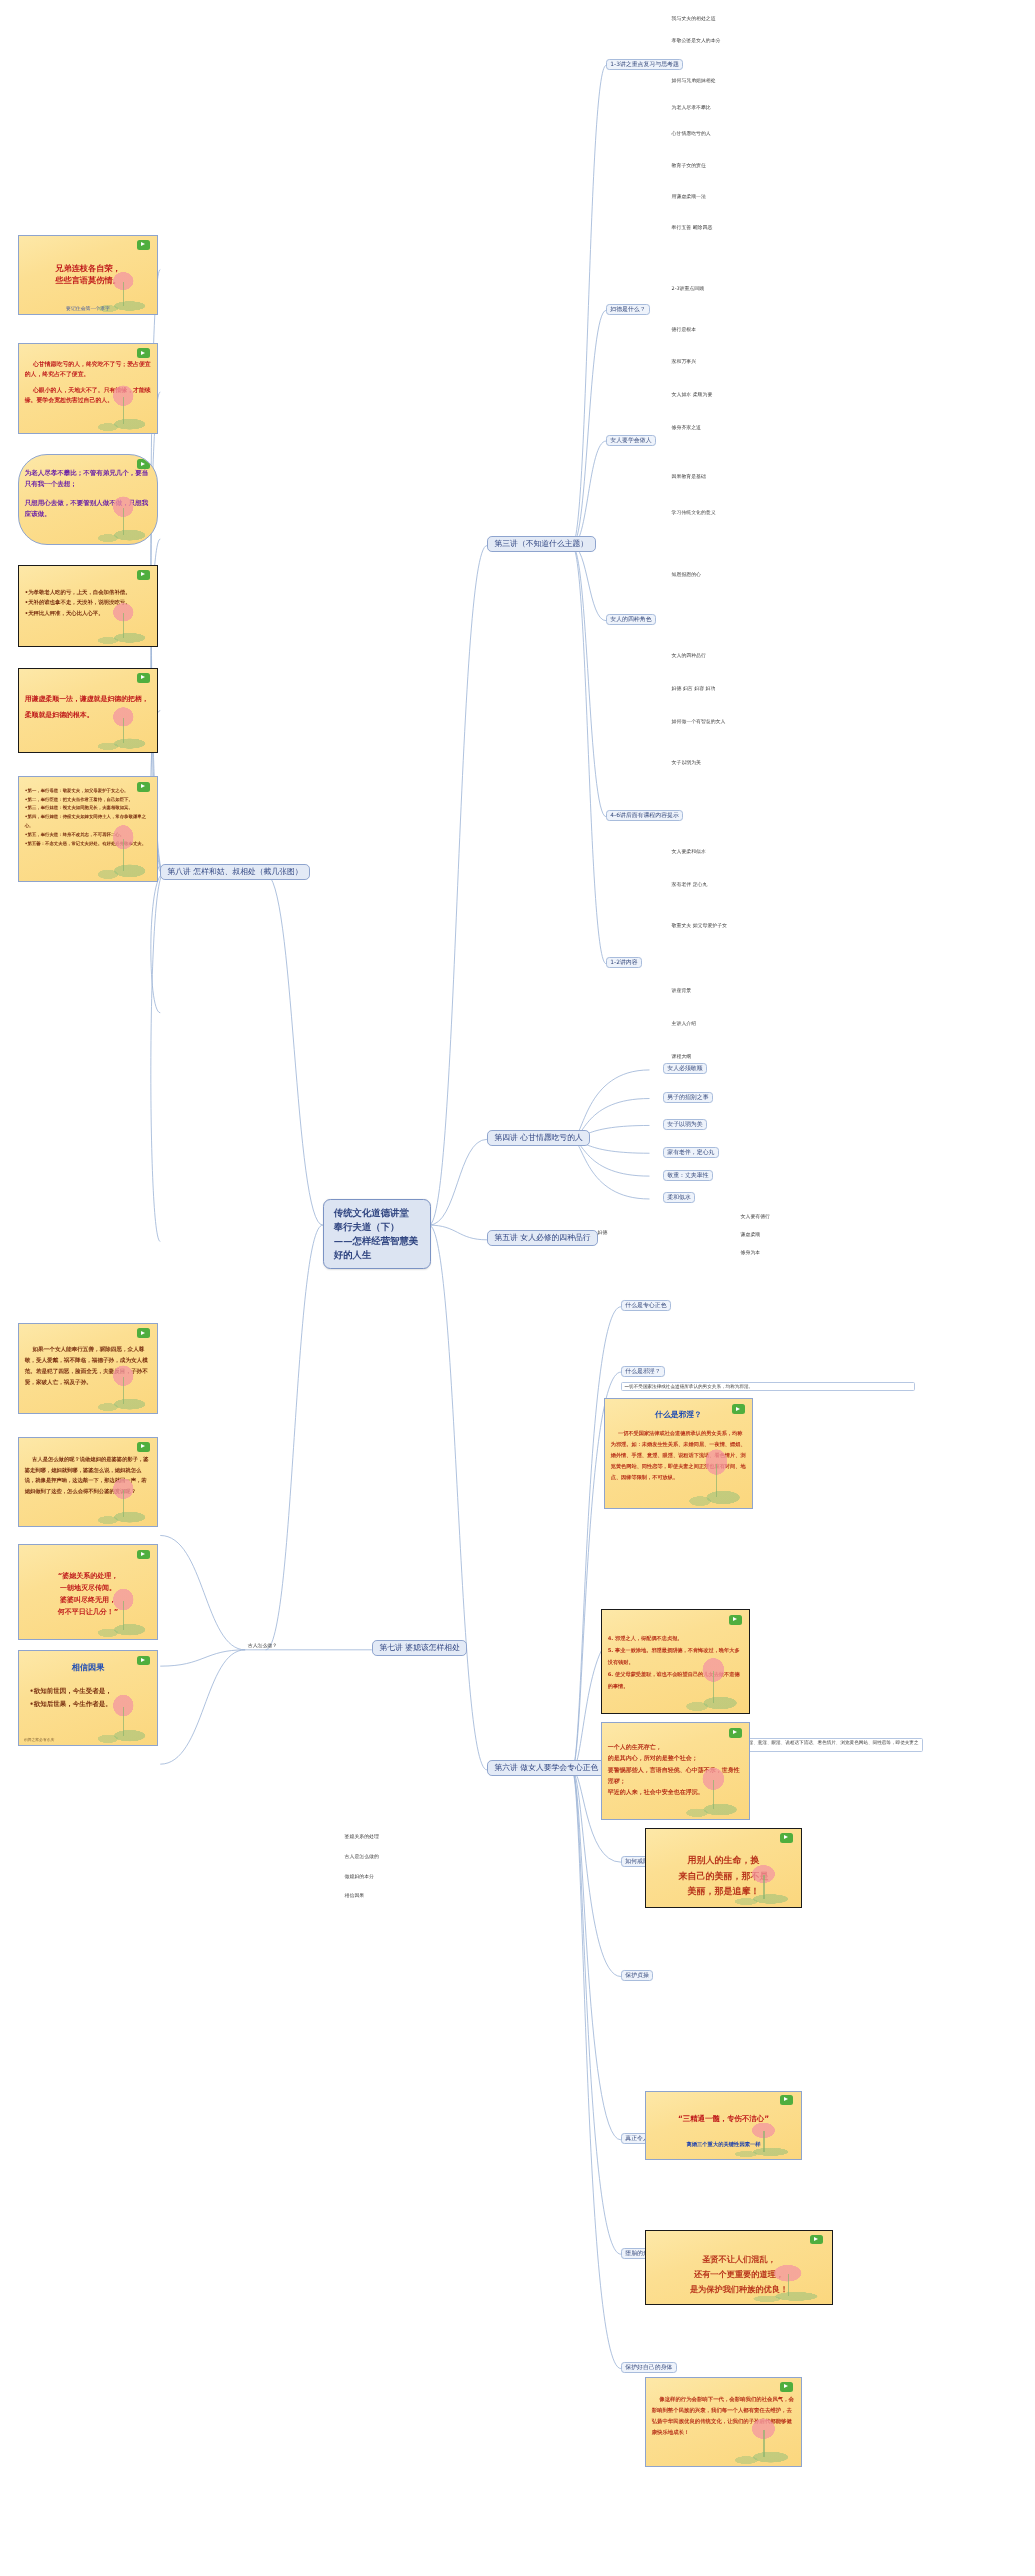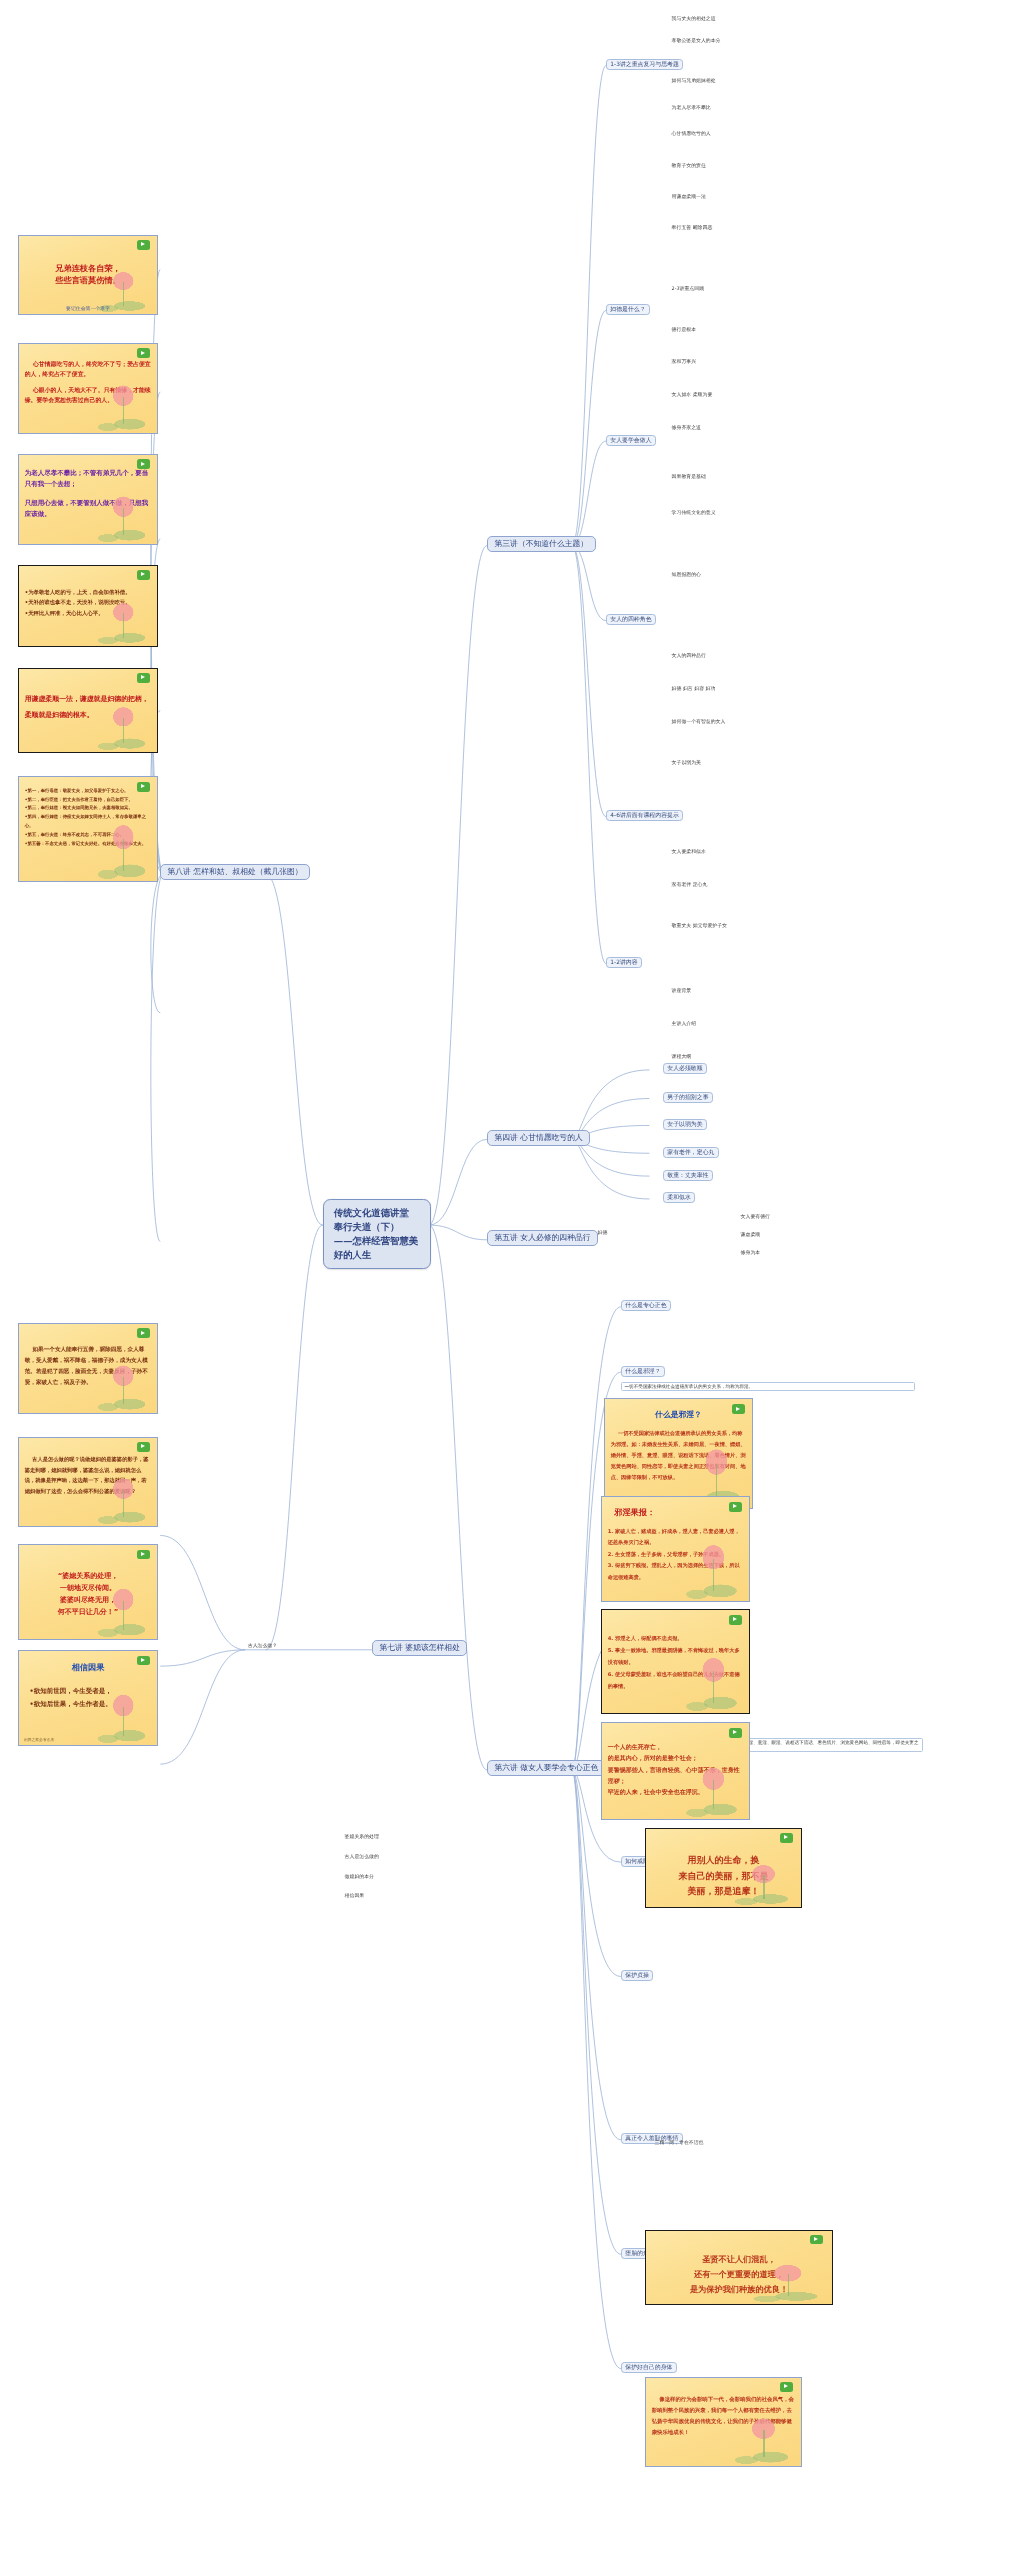--- a/index.html
+++ b/index.html
@@ -202,21 +202,21 @@
     <div class="inner">
       <div class="lotus"></div>
       <div class="play"></div>
       <div style="padding-top:11.4px;font-size:5.9px;line-height:1.65;font-weight:bold;" class="red">
         <p style="margin:0 0 6.5px 0;text-indent:1.4em;">心甘情愿吃亏的人，终究吃不了亏；爱占便宜的人，终究占不了便宜。</p>
         <p style="margin:0;text-indent:1.4em;">心眼小的人，天地大不了。只有惜缘，才能续缘。要学会宽恕伤害过自己的人。</p>
       </div>
     </div>
   </div>
 
-  <div class="card" style="left:18px;top:454px;width:140px;height:91px;">
+  <div class="card" style="left:18px;top:454px;width:140px;height:91px;border-radius:29px;">
     <div class="inner">
       <div class="lotus"></div>
       <div class="play"></div>
       <div style="padding-top:8.2px;font-size:6.5px;line-height:1.7;font-weight:bold;">
         <p style="margin:0 0 8.2px 0;" class="purple">为老人尽孝不攀比；不管有弟兄几个，要当只有我一个去想；</p>
         <p style="margin:0;" class="purple">只想用心去做，不要管别人做不做，只想我应该做。</p>
       </div>
     </div>
   </div>
 
@@ -300,32 +300,20 @@
 
   <div class="card" style="left:604px;top:1398px;width:149px;height:111px;">
     <div class="inner">
       <div class="lotus"></div>
       <div class="play"></div>
       <div class="ttl" style="font-size:7.8px;padding:4.9px 0 8.2px 0;">什么是邪淫？</div>
       <div style="font-size:5.2px;line-height:2.1;color:#b8341b;font-weight:bold;text-indent:1.4em;">一切不受国家法律或社会道德所承认的男女关系，均称为邪淫。如：未婚发生性关系、未婚同居、一夜情、嫖娼、婚外情、手淫、意淫、眼淫、说粗话下流话、看色情片、浏览黄色网站、同性恋等，即使夫妻之间正淫也应有时间、地点、因缘等限制，不可放纵。</div>
     </div>
   </div>
 
-  <div class="card" style="left:601px;top:1496px;width:149px;height:106px;">
-    <div class="inner">
-      <div class="lotus"></div>
-      <div class="play"></div>
-      <div class="ttl" style="text-align:left;font-size:8.2px;padding:4.9px 0 8.2px 6.5px;color:#c01c1c;">邪淫果报：</div>
-      <div style="font-size:5.2px;line-height:2.2;color:#b8341b;font-weight:bold;">
-        <div>1. 家破人亡，赌成盗，奸成杀，淫人妻，己妻必遭人淫，还惹杀身灭门之祸。</div>
-        <div>2. 生女淫荡，生子多病，父母淫秽，子孙不成器。</div>
-        <div>3. 得贫穷下贱报。淫乱之人，因为选择的生活下贱，所以命运很难高贵。</div>
-      </div>
-    </div>
-  </div>
 
   <div class="card dark" style="left:601px;top:1609px;width:149px;height:105px;">
     <div class="inner">
       <div class="lotus"></div>
       <div class="play"></div>
       <div style="padding-top:18px;font-size:5.2px;line-height:2.3;color:#b8341b;font-weight:bold;">
         <div>4. 邪淫之人，得配偶不忠贞报。</div>
         <div>5. 事业一败涂地。邪淫最损阴德，不肯悔改过，晚年大多没有钱财。</div>
         <div>6. 使父母蒙受羞耻，谁也不会盼望自己的儿女去做不道德的事情。</div>
       </div>
@@ -350,20 +338,28 @@
       <div class="lotus"></div>
       <div class="play"></div>
       <div style="padding-top:19.6px;text-align:center;font-size:9px;line-height:1.7;color:#b8341b;font-weight:bold;">
         <span class="ln">用别人的生命，换</span>
         <span class="ln">来自己的美丽，那不是</span>
         <span class="ln">美丽，那是追摩！</span>
       </div>
     </div>
   </div>
 
+  <div class="card" style="left:645px;top:2091px;width:157px;height:69px;">
+    <div class="inner">
+      <div class="lotus"></div>
+      <div class="play"></div>
+      <div style="padding-top:14.7px;text-align:center;font-size:7.4px;line-height:1.8;color:#c01c1c;font-weight:bold;">“三精通一髓，专伤不洁心”</div>
+      <div style="position:absolute;left:0;bottom:11.4px;width:100%;text-align:center;font-size:5.3px;color:#1b3fae;font-weight:bold;">离婚三个重大的关键性因素一样</div>
+    </div>
+  </div>
 
   <div class="card dark" style="left:645px;top:2230px;width:188px;height:75px;">
     <div class="inner">
       <div class="lotus"></div>
       <div class="play"></div>
       <div style="padding-top:16.3px;text-align:center;font-size:8.2px;line-height:1.8;color:#b8341b;font-weight:bold;">
         <span class="ln">圣贤不让人们混乱，</span>
         <span class="ln">还有一个更重要的道理，</span>
         <span class="ln">是为保护我们种族的优良！</span>
       </div>

